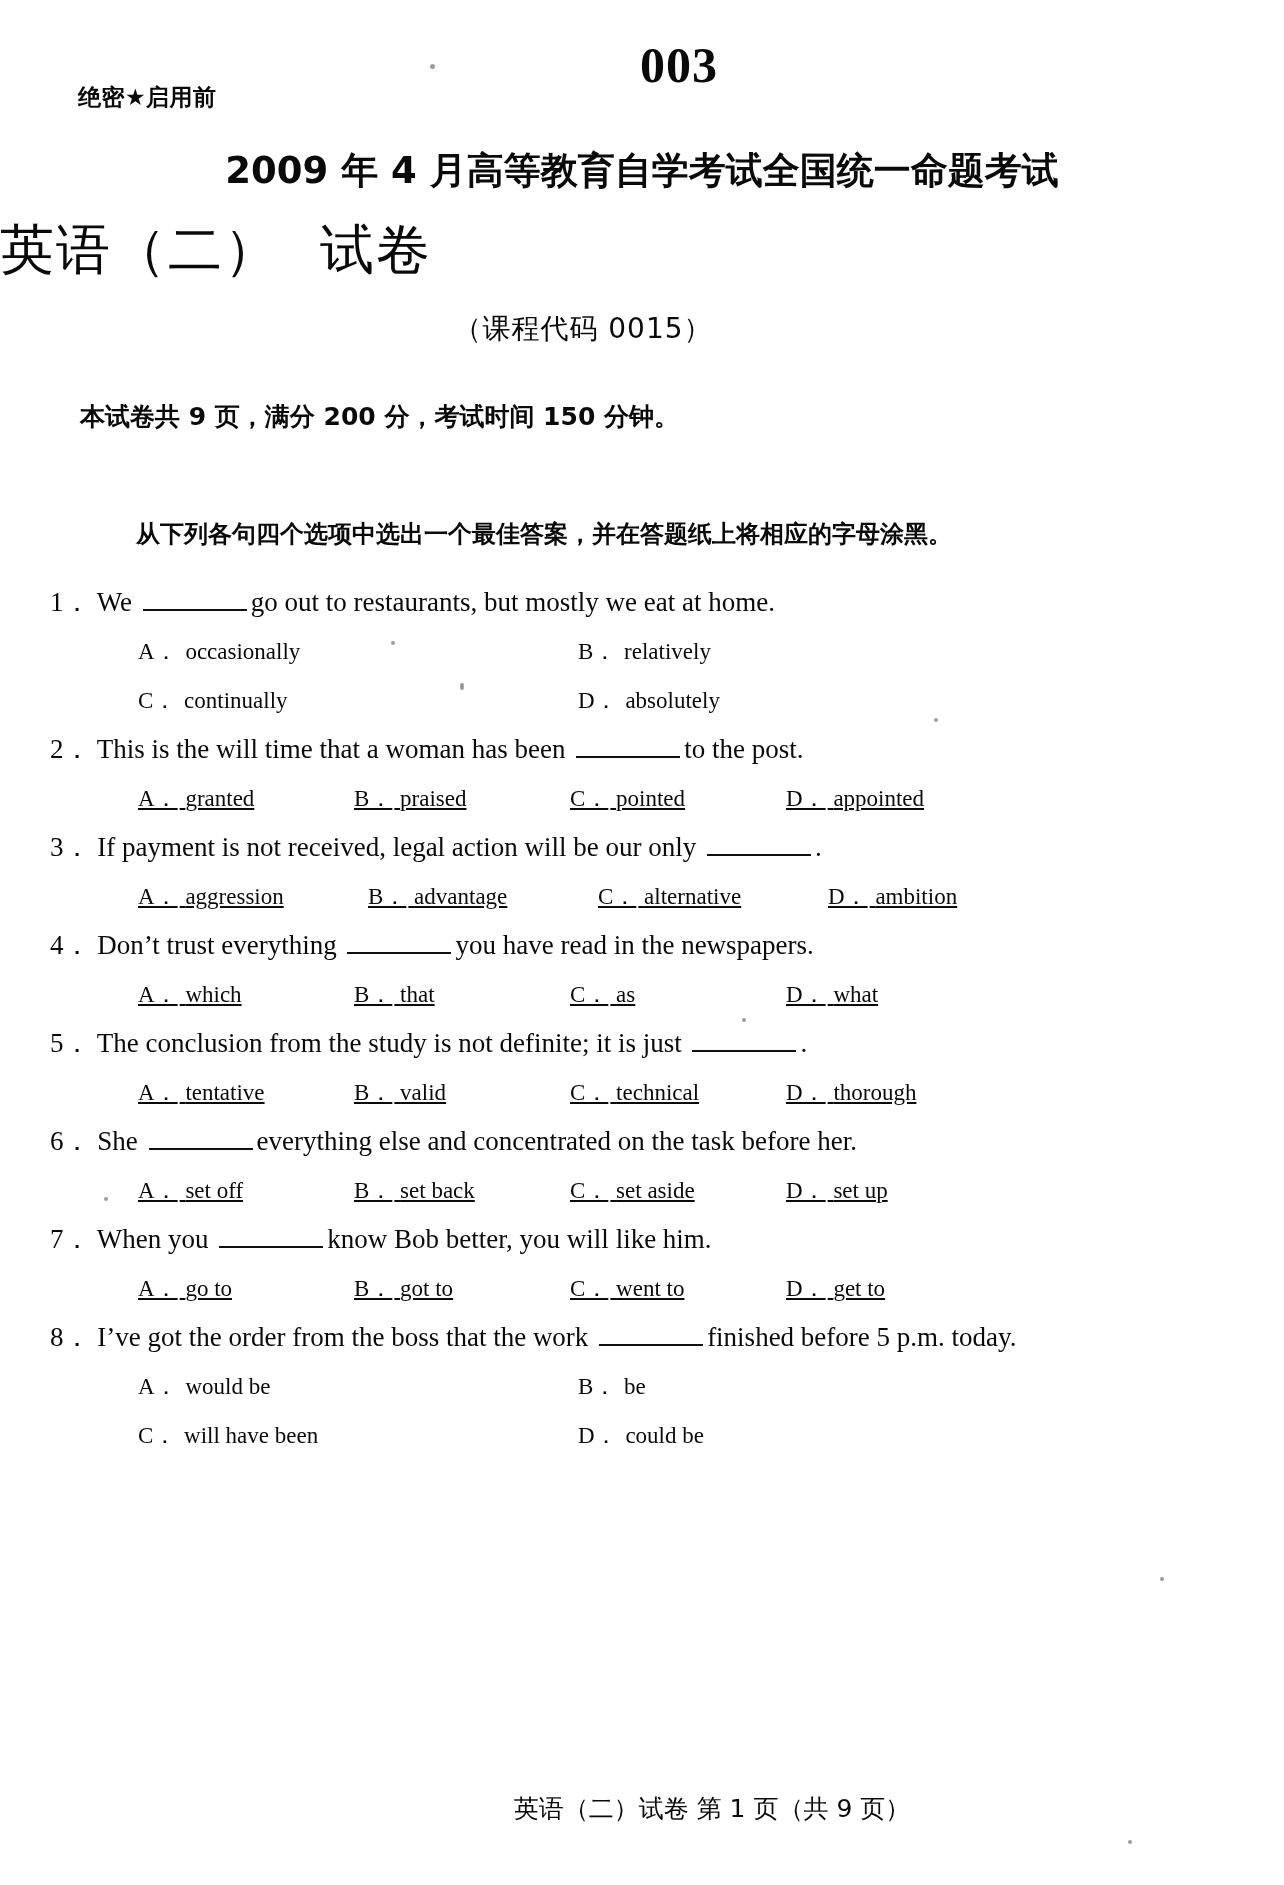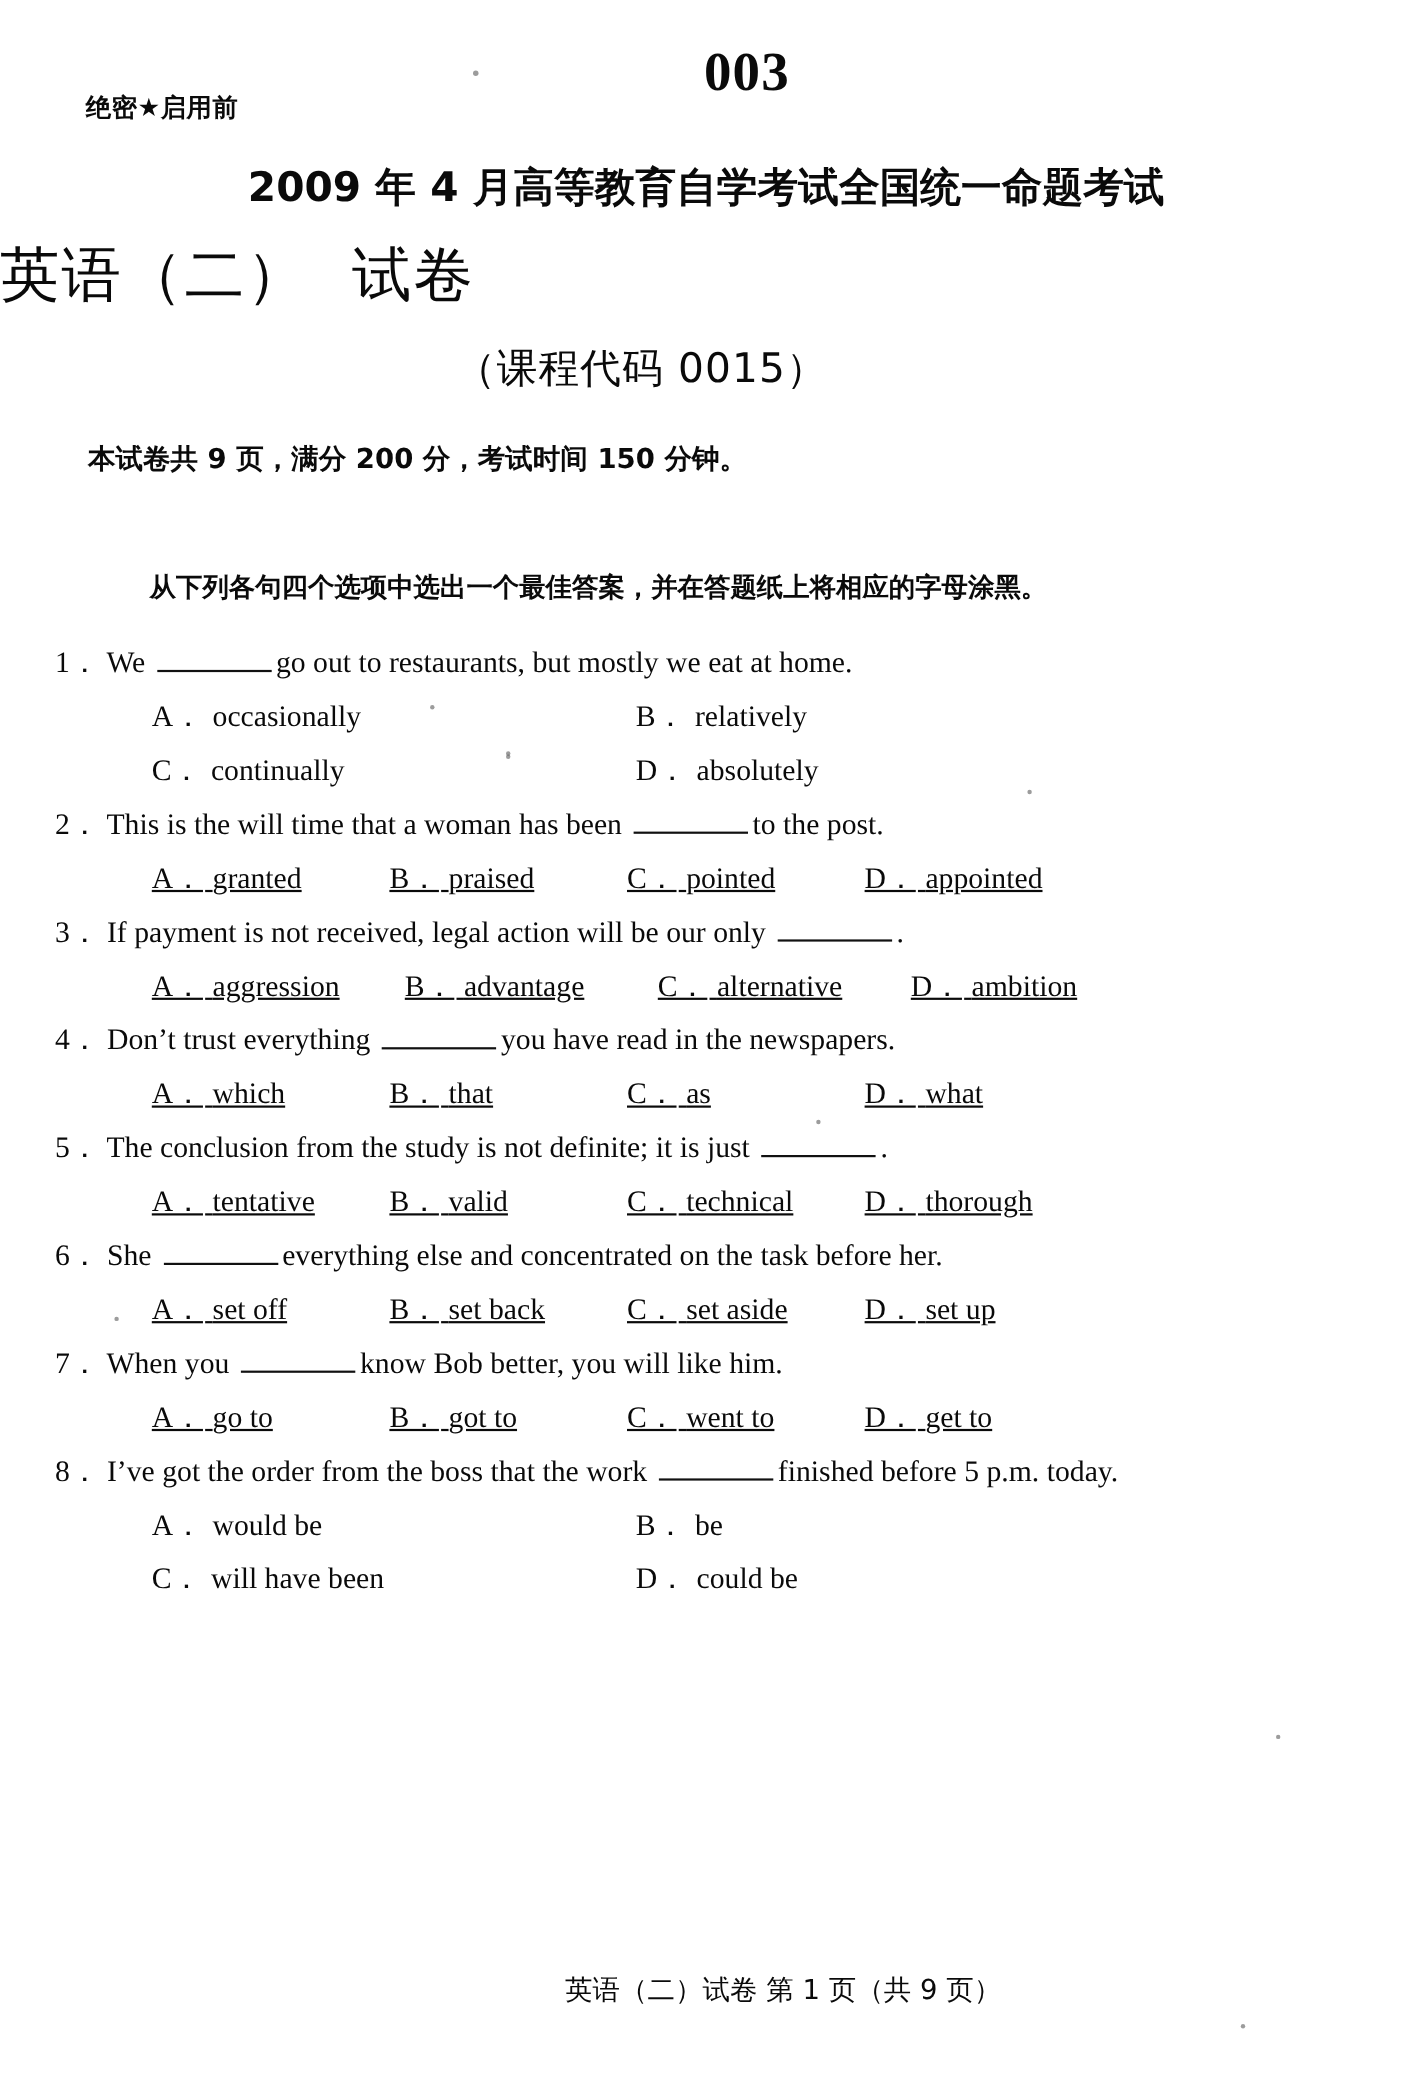--- a/index.html
+++ b/index.html
@@ -71,21 +71,21 @@
     white-space: nowrap;
   }
   .subject-title .gap { display: inline-block; width: 40px; }
   .course-code {
     position: absolute;
     top: 310px;
     left: 0;
     width: 1166px;
     text-align: center;
     font-family: "DejaVu Sans", sans-serif;
-    font-size: 37px;
+    font-size: 28px;
     letter-spacing: 1px;
     white-space: nowrap;
   }
   .exam-info {
     position: absolute;
     top: 400px;
     left: 80px;
     font-family: "DejaVu Sans", sans-serif;
     font-weight: bold;
     font-size: 25px;
@@ -143,21 +143,21 @@
     display: inline-block;
     border-bottom: 2px solid #111;
     height: 20px;
     vertical-align: baseline;
     margin: 0 4px;
   }
   .blank.w-std { width: 104px; }
 
   .options-row {
     display: block;
-    font-size: 27px;
+    font-size: 23px;
     line-height: 49px;
     padding-left: 138px;
     white-space: nowrap;
   }
   .options-row.cols2 .opt {
     display: inline-block;
     width: 440px;
     vertical-align: top;
   }
   .options-row.cols4 .opt {

